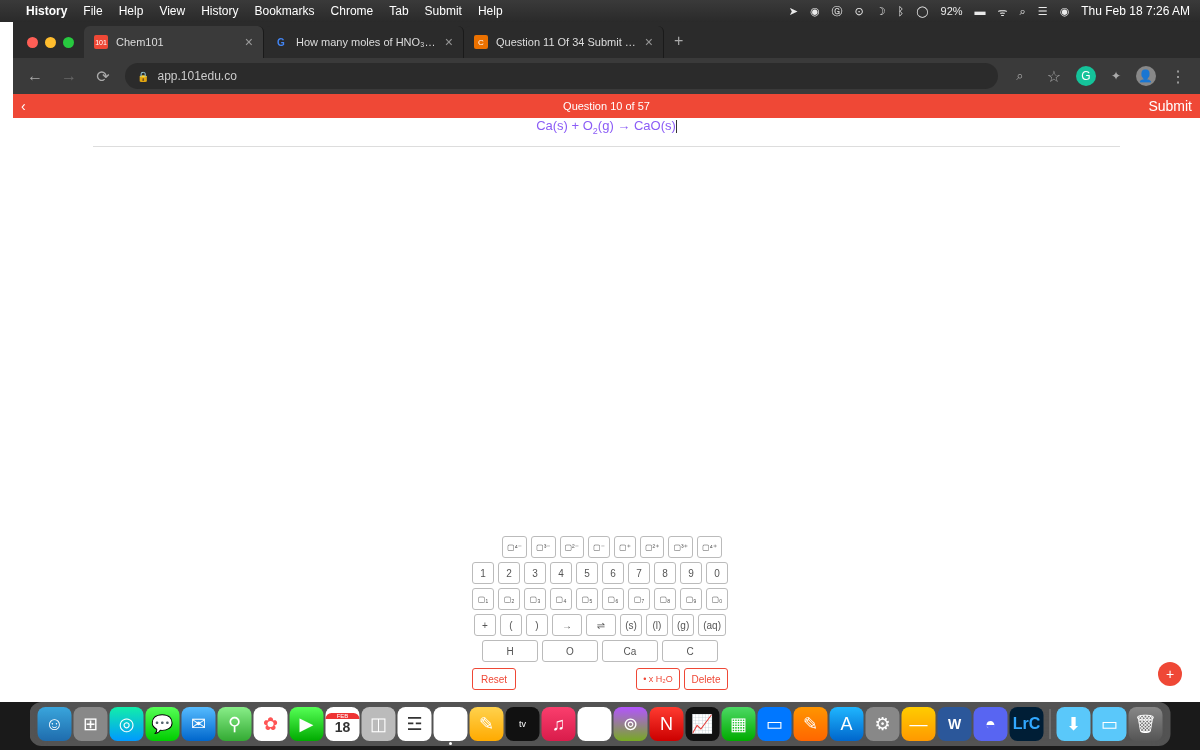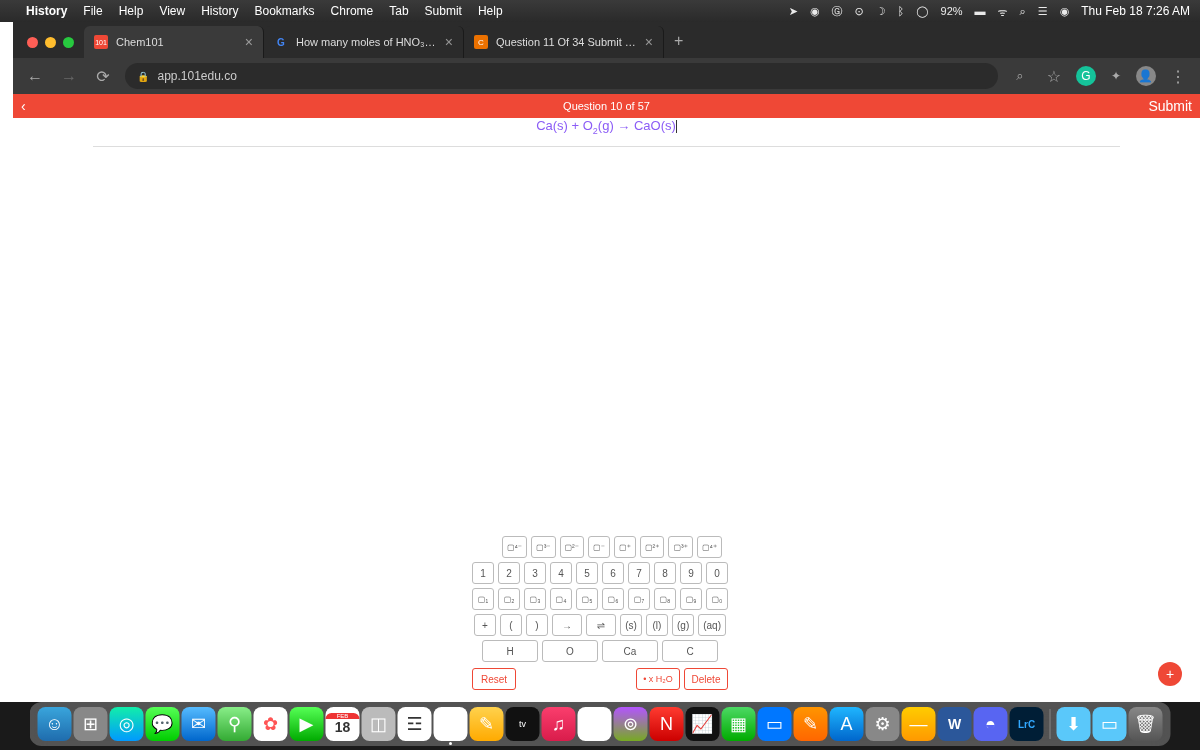--- a/index.html
+++ b/index.html
@@ -239,18 +239,18 @@
   <div class="dock-item" style="background:linear-gradient(#ff3b30,#c00)">N</div>
   <div class="dock-item" style="background:#111">📈</div>
   <div class="dock-item" style="background:linear-gradient(#4cd964,#0a0)">▦</div>
   <div class="dock-item" style="background:#07f">▭</div>
   <div class="dock-item" style="background:linear-gradient(#ff9500,#f60)">✎</div>
   <div class="dock-item" style="background:linear-gradient(#1fb6ff,#06c)">A</div>
   <div class="dock-item" style="background:#888">⚙</div>
   <div class="dock-item" style="background:linear-gradient(#fc0,#f90)">—</div>
   <div class="dock-item" style="background:#2b579a;font-size:14px;font-weight:bold">W</div>
   <div class="dock-item" style="background:#5865f2">◓</div>
-  <div class="dock-item" style="background:#001e36;color:#31a8ff;font-size:10px;font-weight:bold">LrC</div>
+  <div class="dock-item" style="background:#001e36;color:#31a8ff;font-size:16px;font-weight:bold">LrC</div>
   <div class="dock-sep"></div>
   <div class="dock-item" style="background:#5ac8fa">⬇</div>
   <div class="dock-item" style="background:#5ac8fa">▭</div>
   <div class="dock-item trash">🗑</div>
 </div>
 
 </body></html>

